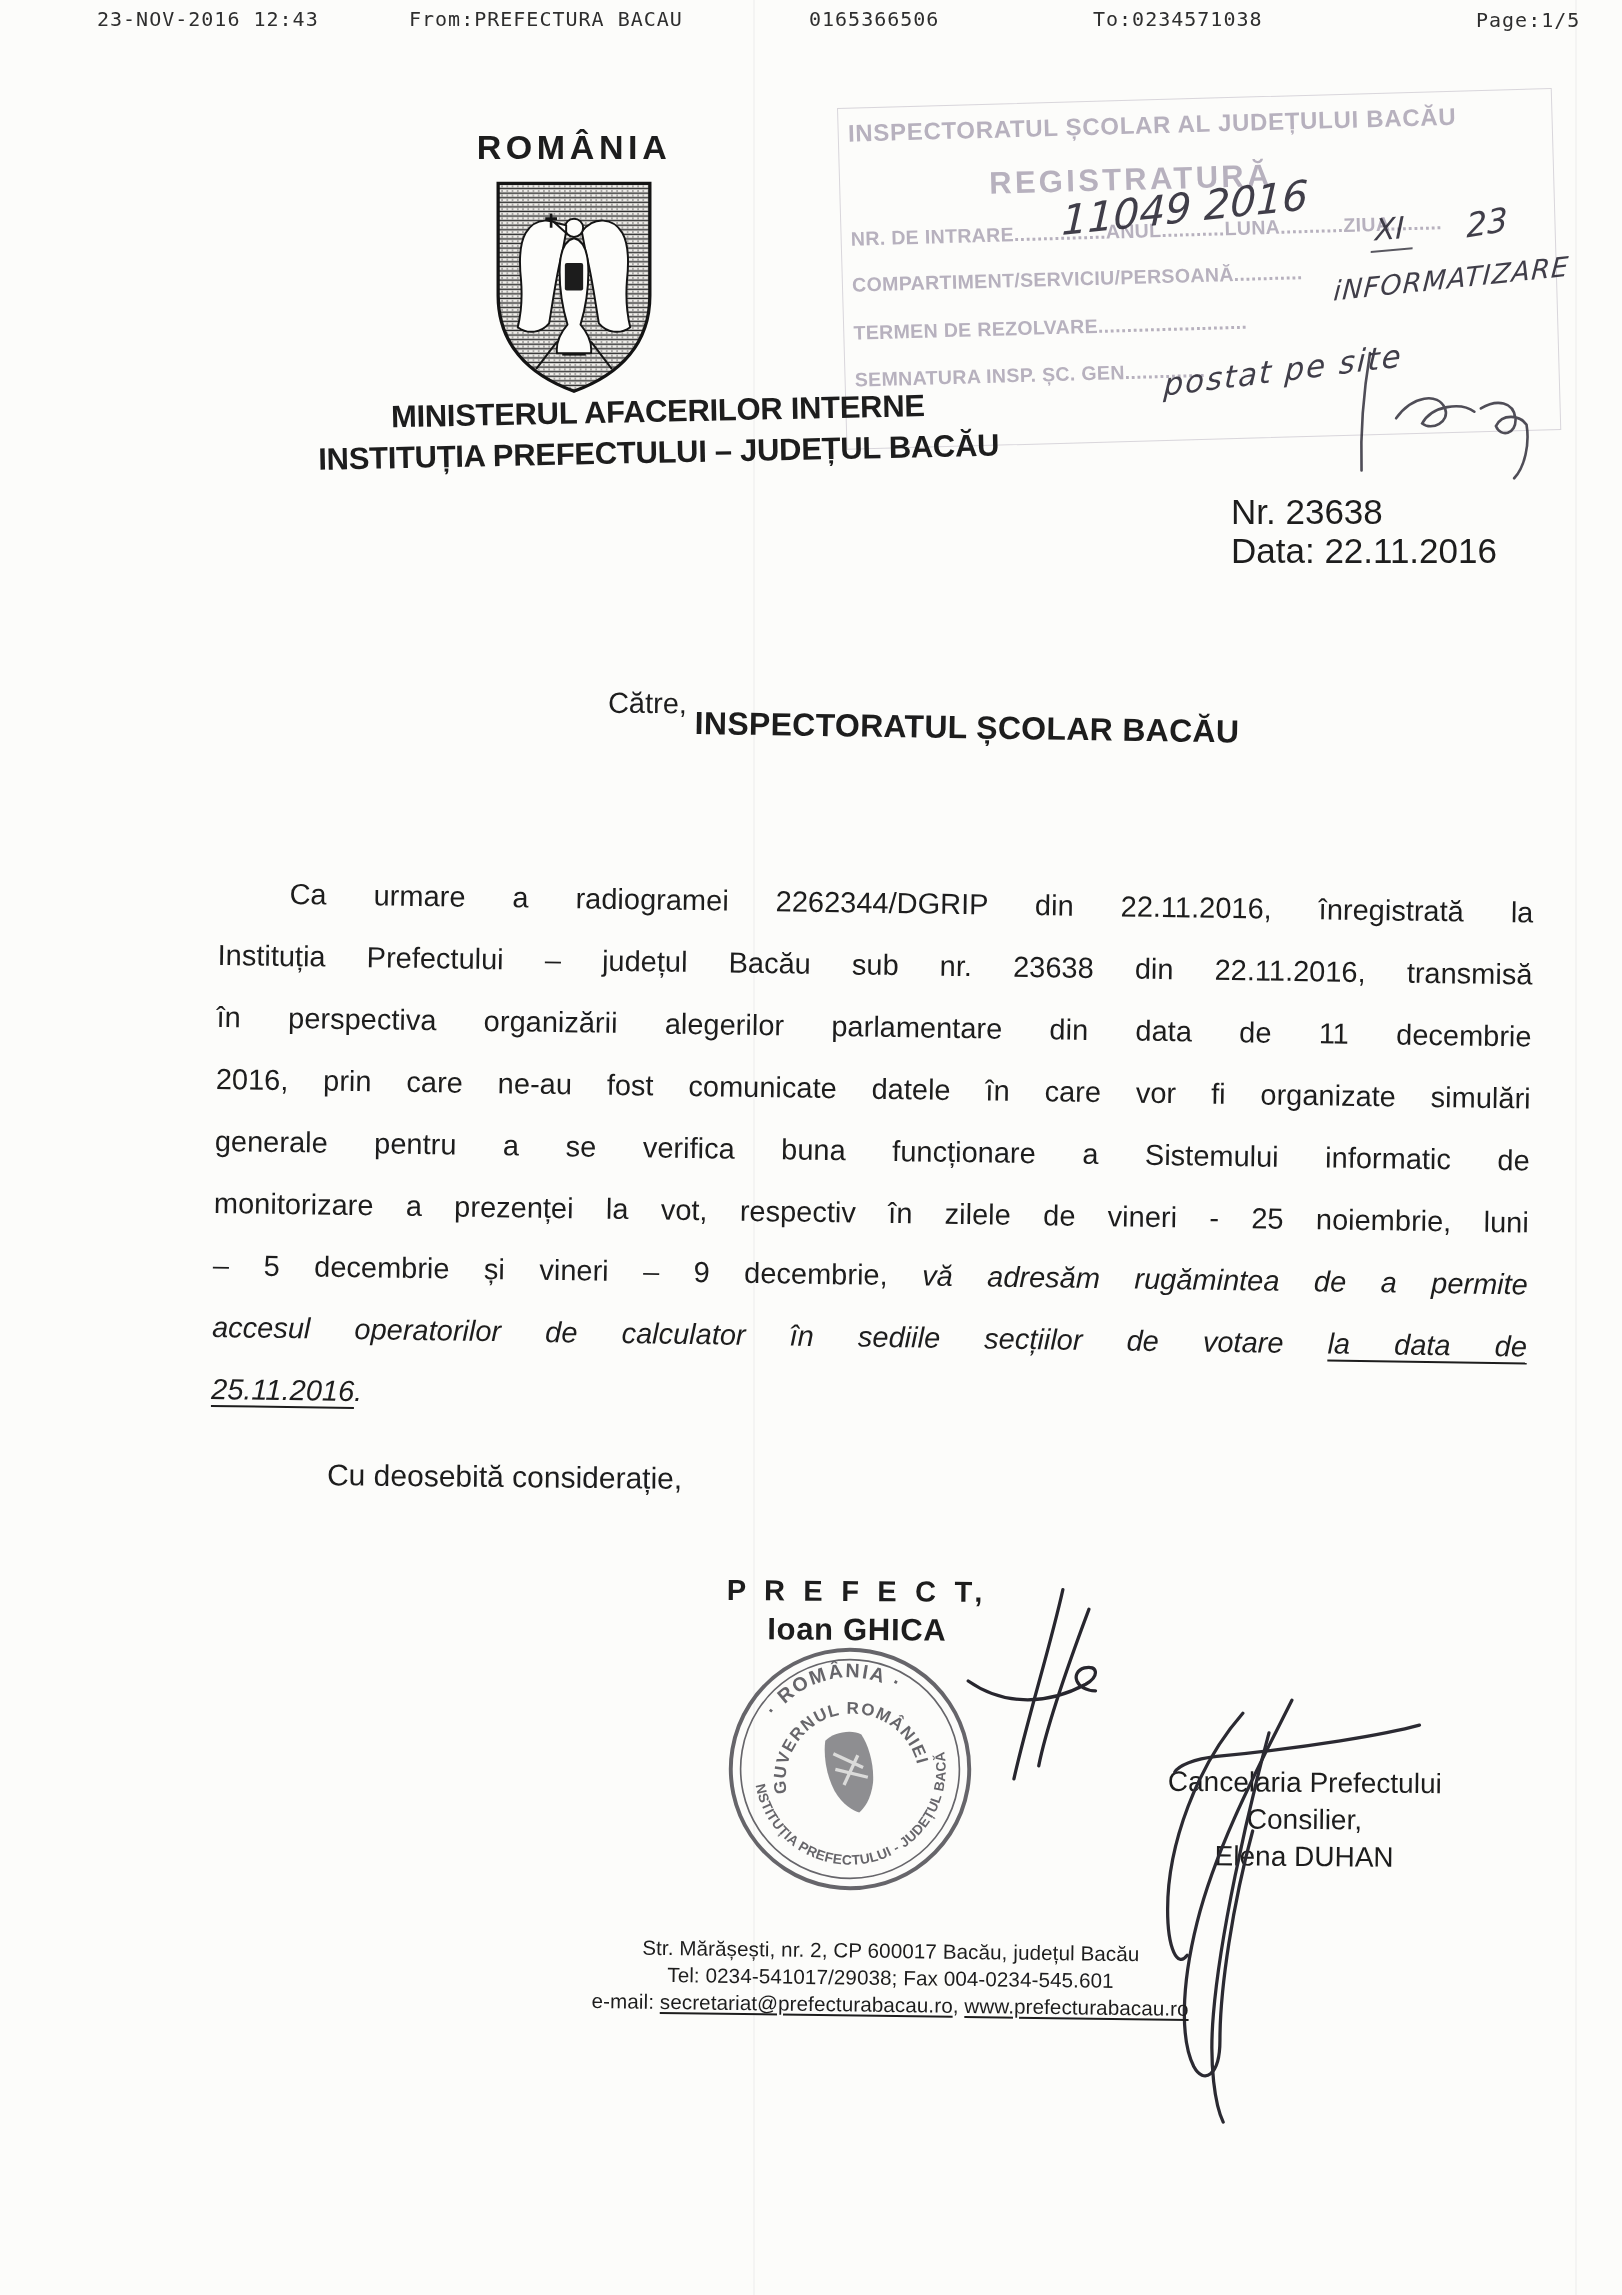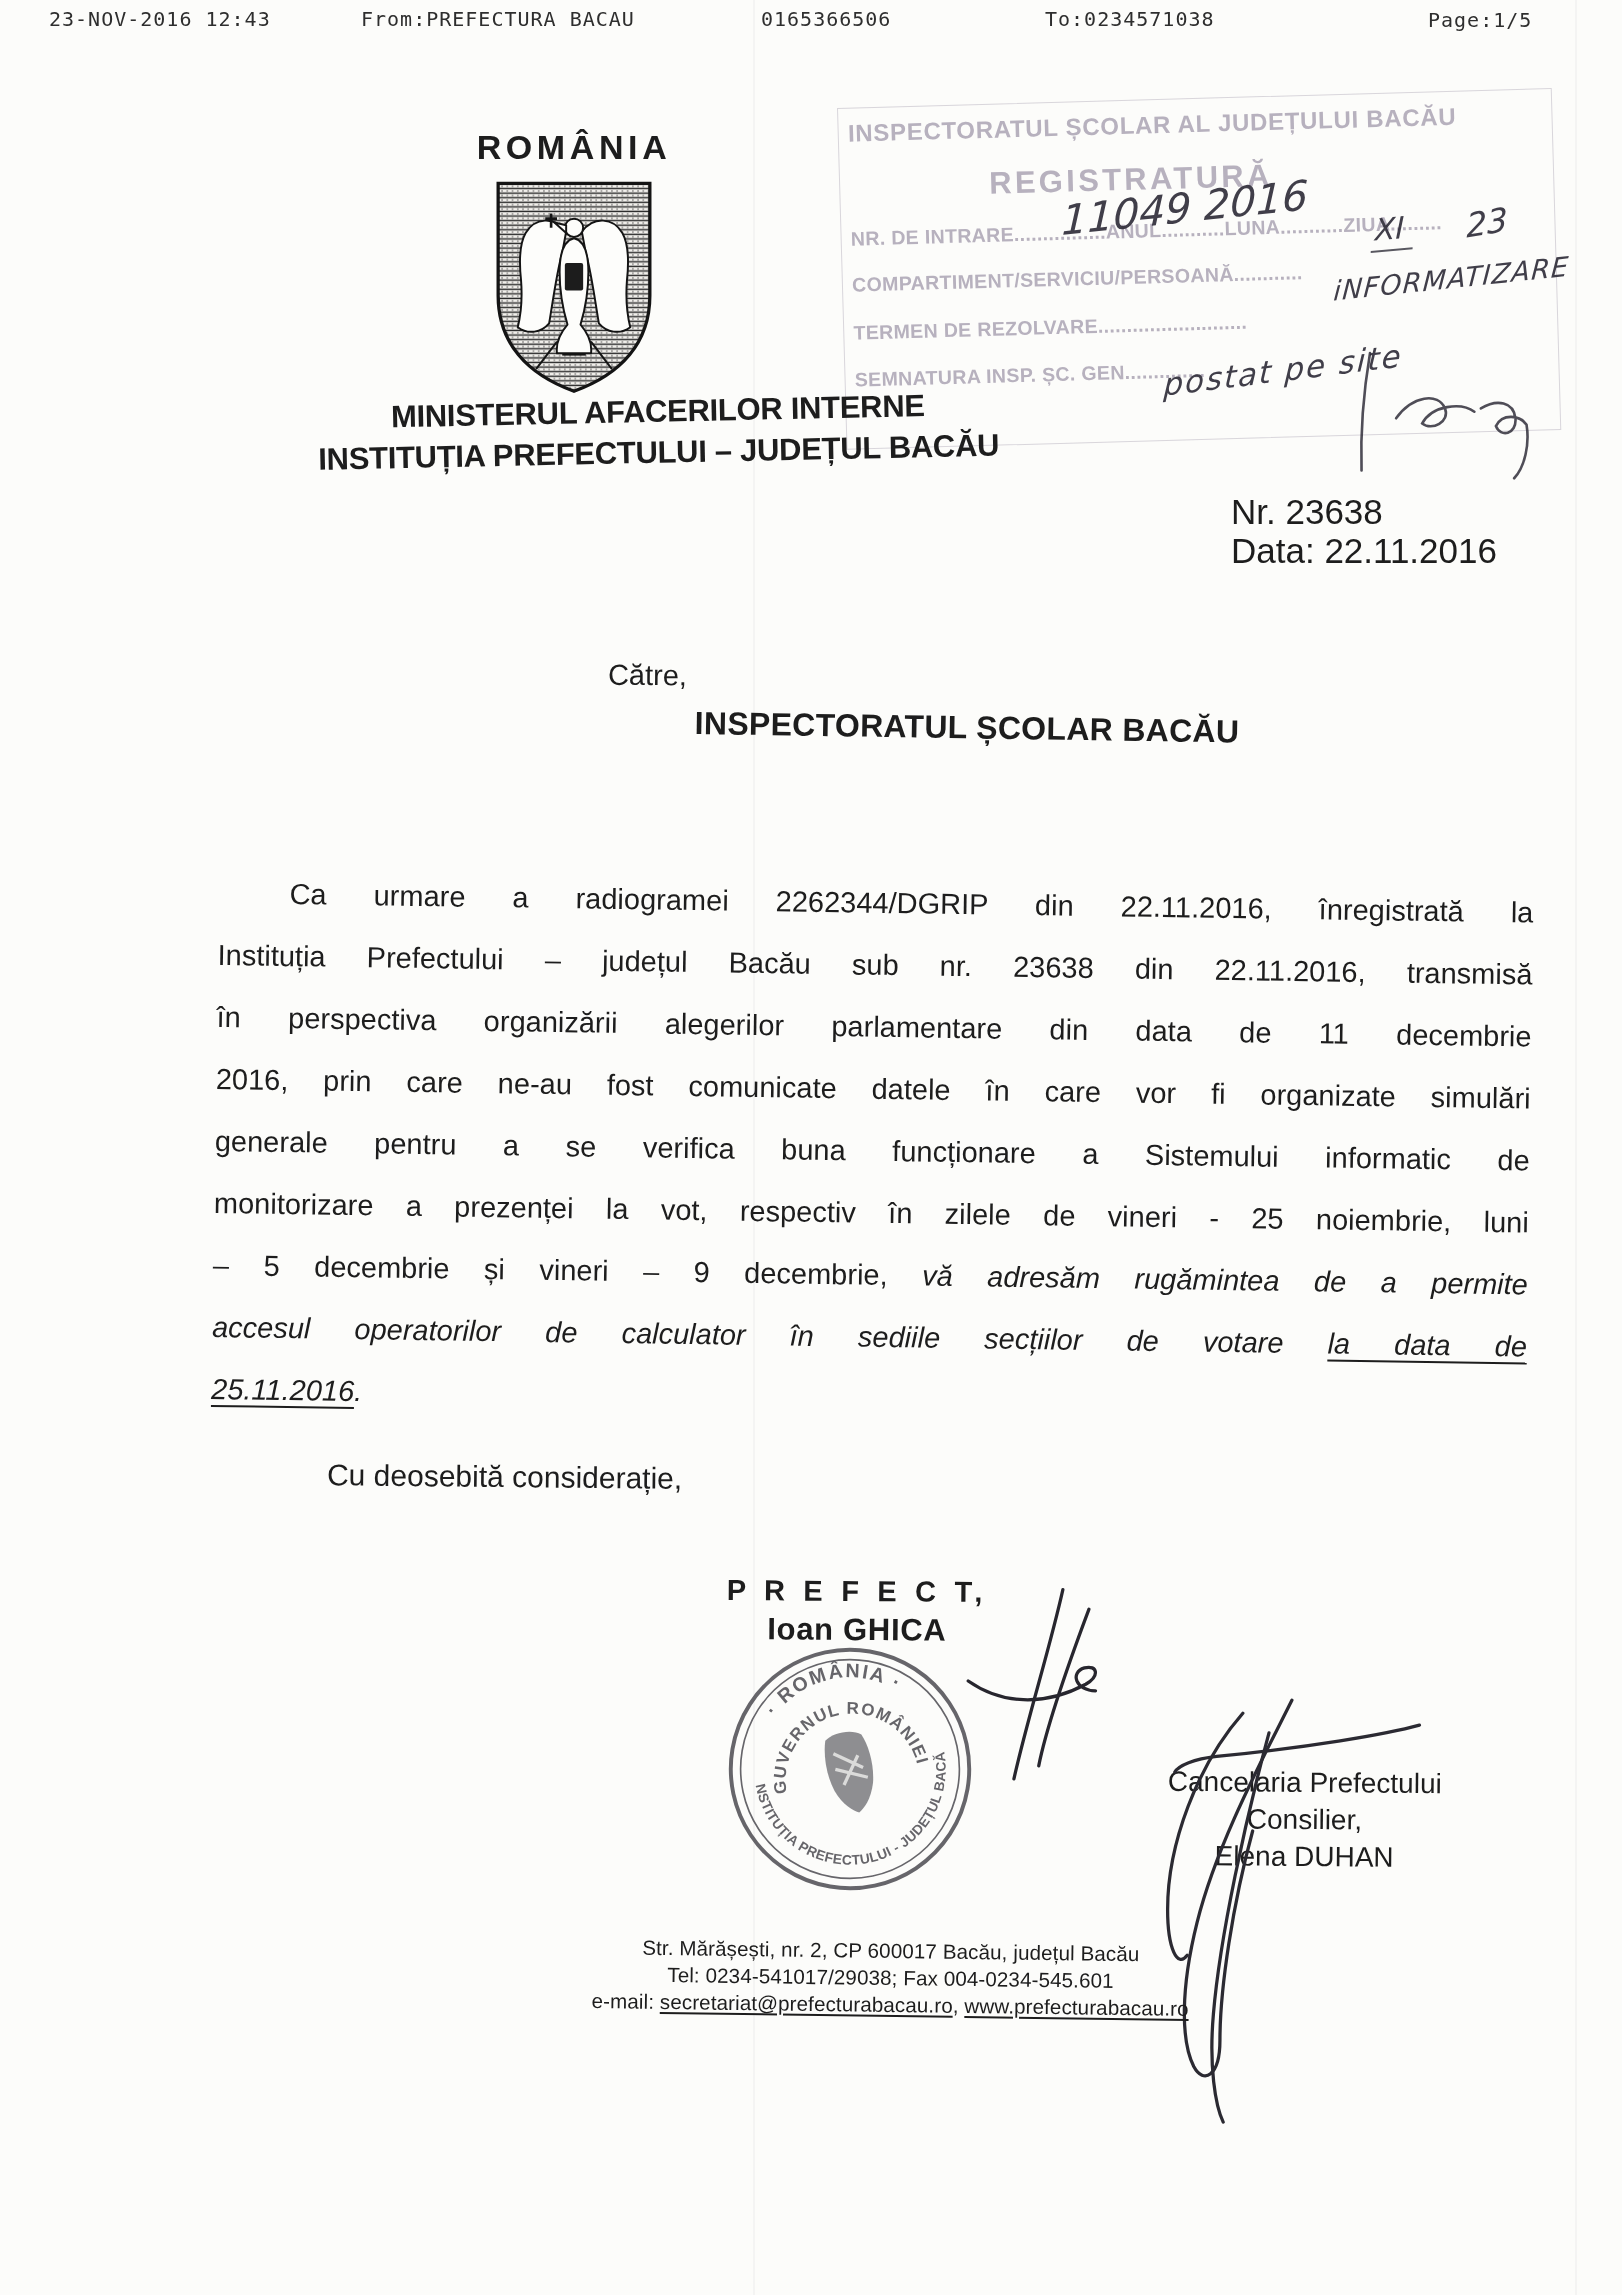--- a/index.html
+++ b/index.html
@@ -5,26 +5,26 @@
   html,body{margin:0;padding:0;}
   body{
     width:1623px;height:2295px;position:relative;overflow:hidden;
     background:var(--paper,#fcfcfa);
     font-family:"Liberation Sans",sans-serif;
     color:var(--ink,#1d1d1d);
   }
   .abs{position:absolute;}
   .streak{width:2px;height:2295px;background:rgba(90,90,110,0.05);top:0;}
   
-  .fax{font-family:"DejaVu Sans Mono",monospace;font-size:20px;color:var(--fax-ink,#2e2e2e);letter-spacing:1px;white-space:pre;}
+  .fax{font-family:"DejaVu Sans Mono",monospace;font-size:20px;color:var(--fax-ink,#2e2e2e);letter-spacing:1px;white-space:pre;margin-left:48px;}
   
   .country{font-size:34px;font-weight:bold;letter-spacing:4.6px;text-align:center;width:366px;}
   .ministry{width:883px;text-align:center;font-size:31px;font-weight:bold;line-height:41px;transform:rotate(-1.2deg);transform-origin:left top;letter-spacing:-0.3px;}
   .ref{font-size:35px;line-height:39px;}
-  .salut{font-size:29px;transform:rotate(0.5deg);}
+  .salut{font-size:29px;transform:rotate(0.5deg);margin-top:28px;}
   .recipient{font-size:32px;font-weight:bold;letter-spacing:0.3px;transform:rotate(0.9deg);transform-origin:left top;}
   
   .body-par{width:1315px;font-size:29px;transform:rotate(0.85deg);transform-origin:left top;}
   .body-line{height:62px;line-height:62px;text-align:justify;text-align-last:justify;}
   .body-line.indent{text-indent:71px;}
   .body-line.last{text-align-last:left;}
   .it{font-style:italic;}
   .ul{text-decoration:underline;text-decoration-thickness:2.3px;text-underline-offset:5.9px;}
   .closing{font-size:30px;transform:rotate(0.6deg);}
   .prefect-block{width:294px;text-align:center;transform:rotate(0.4deg);}

